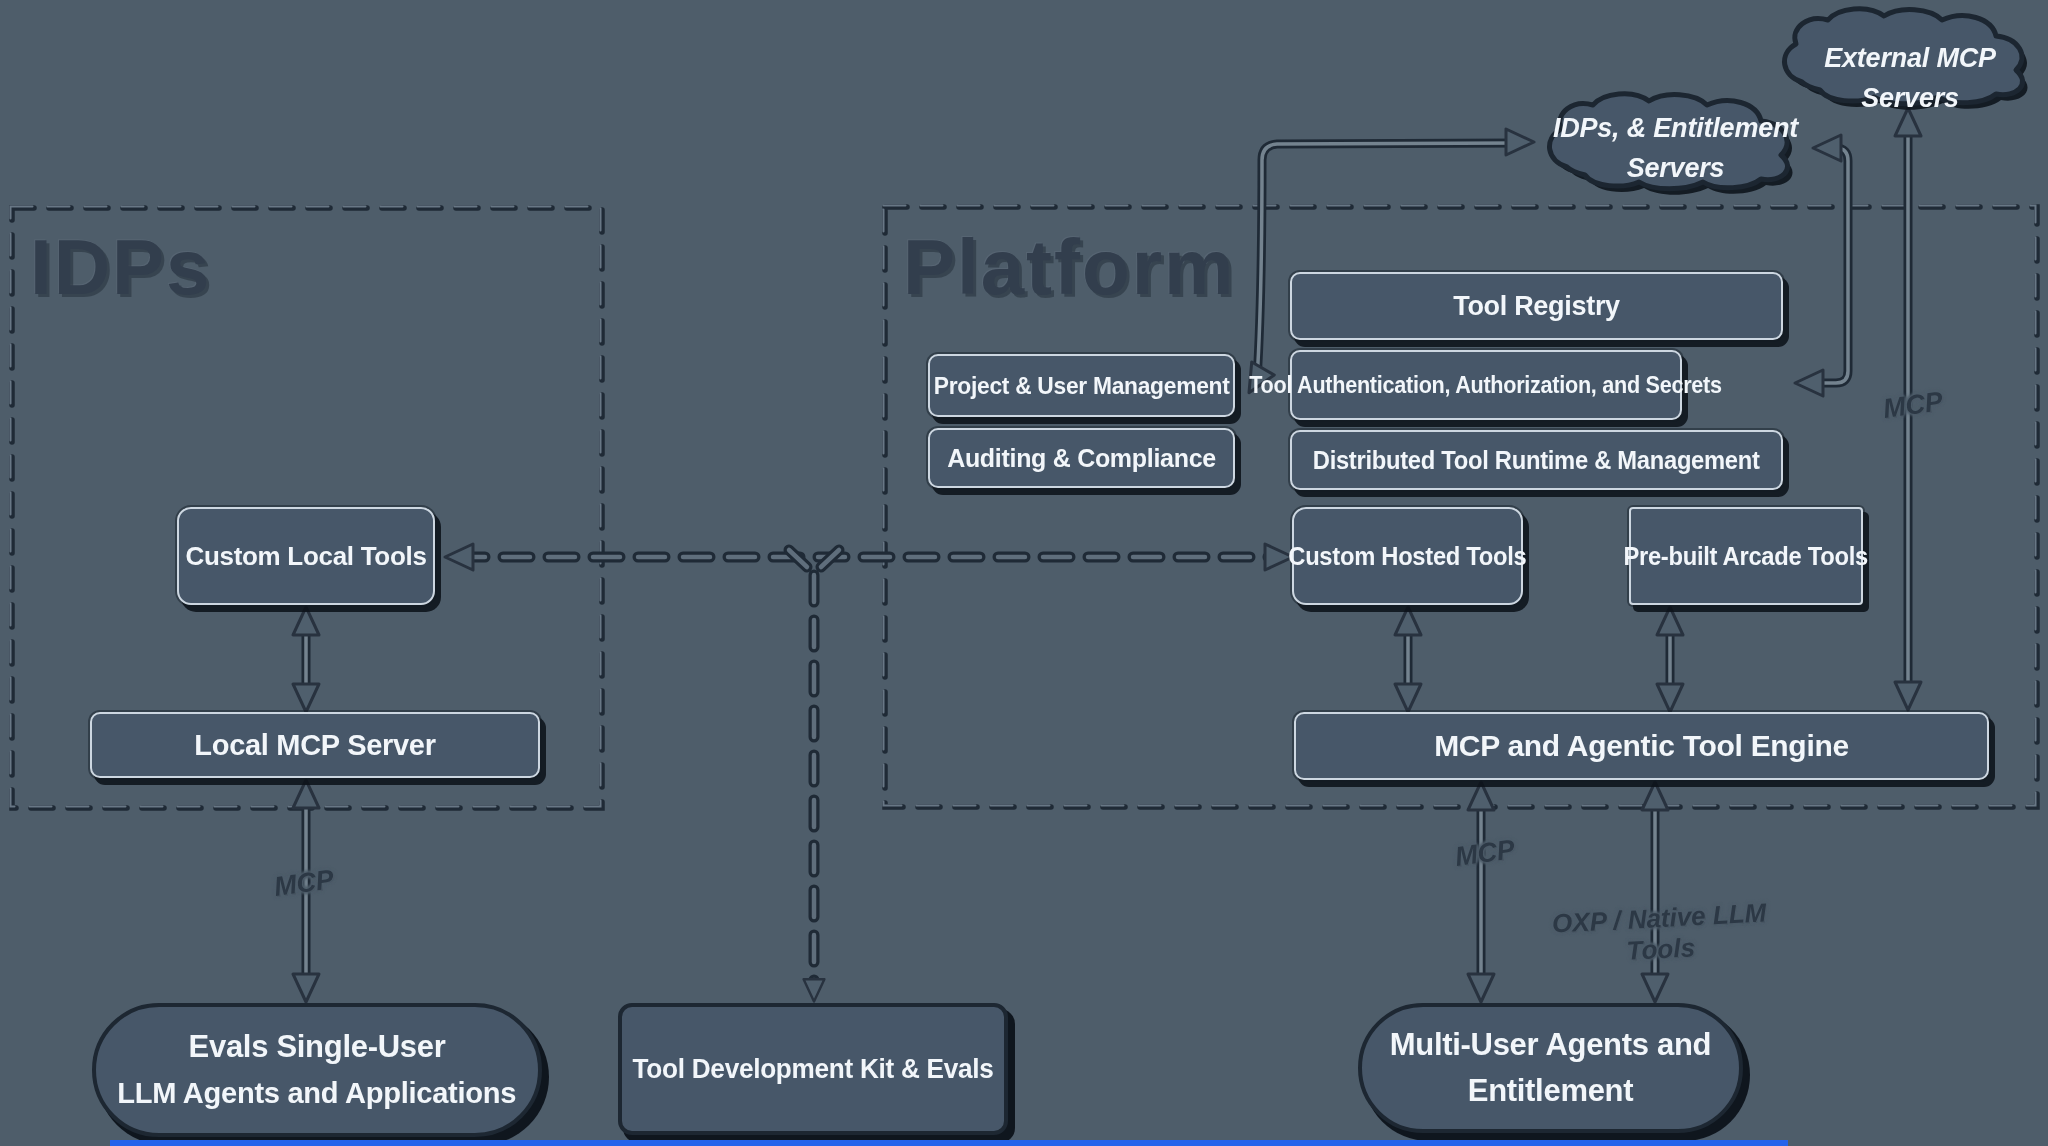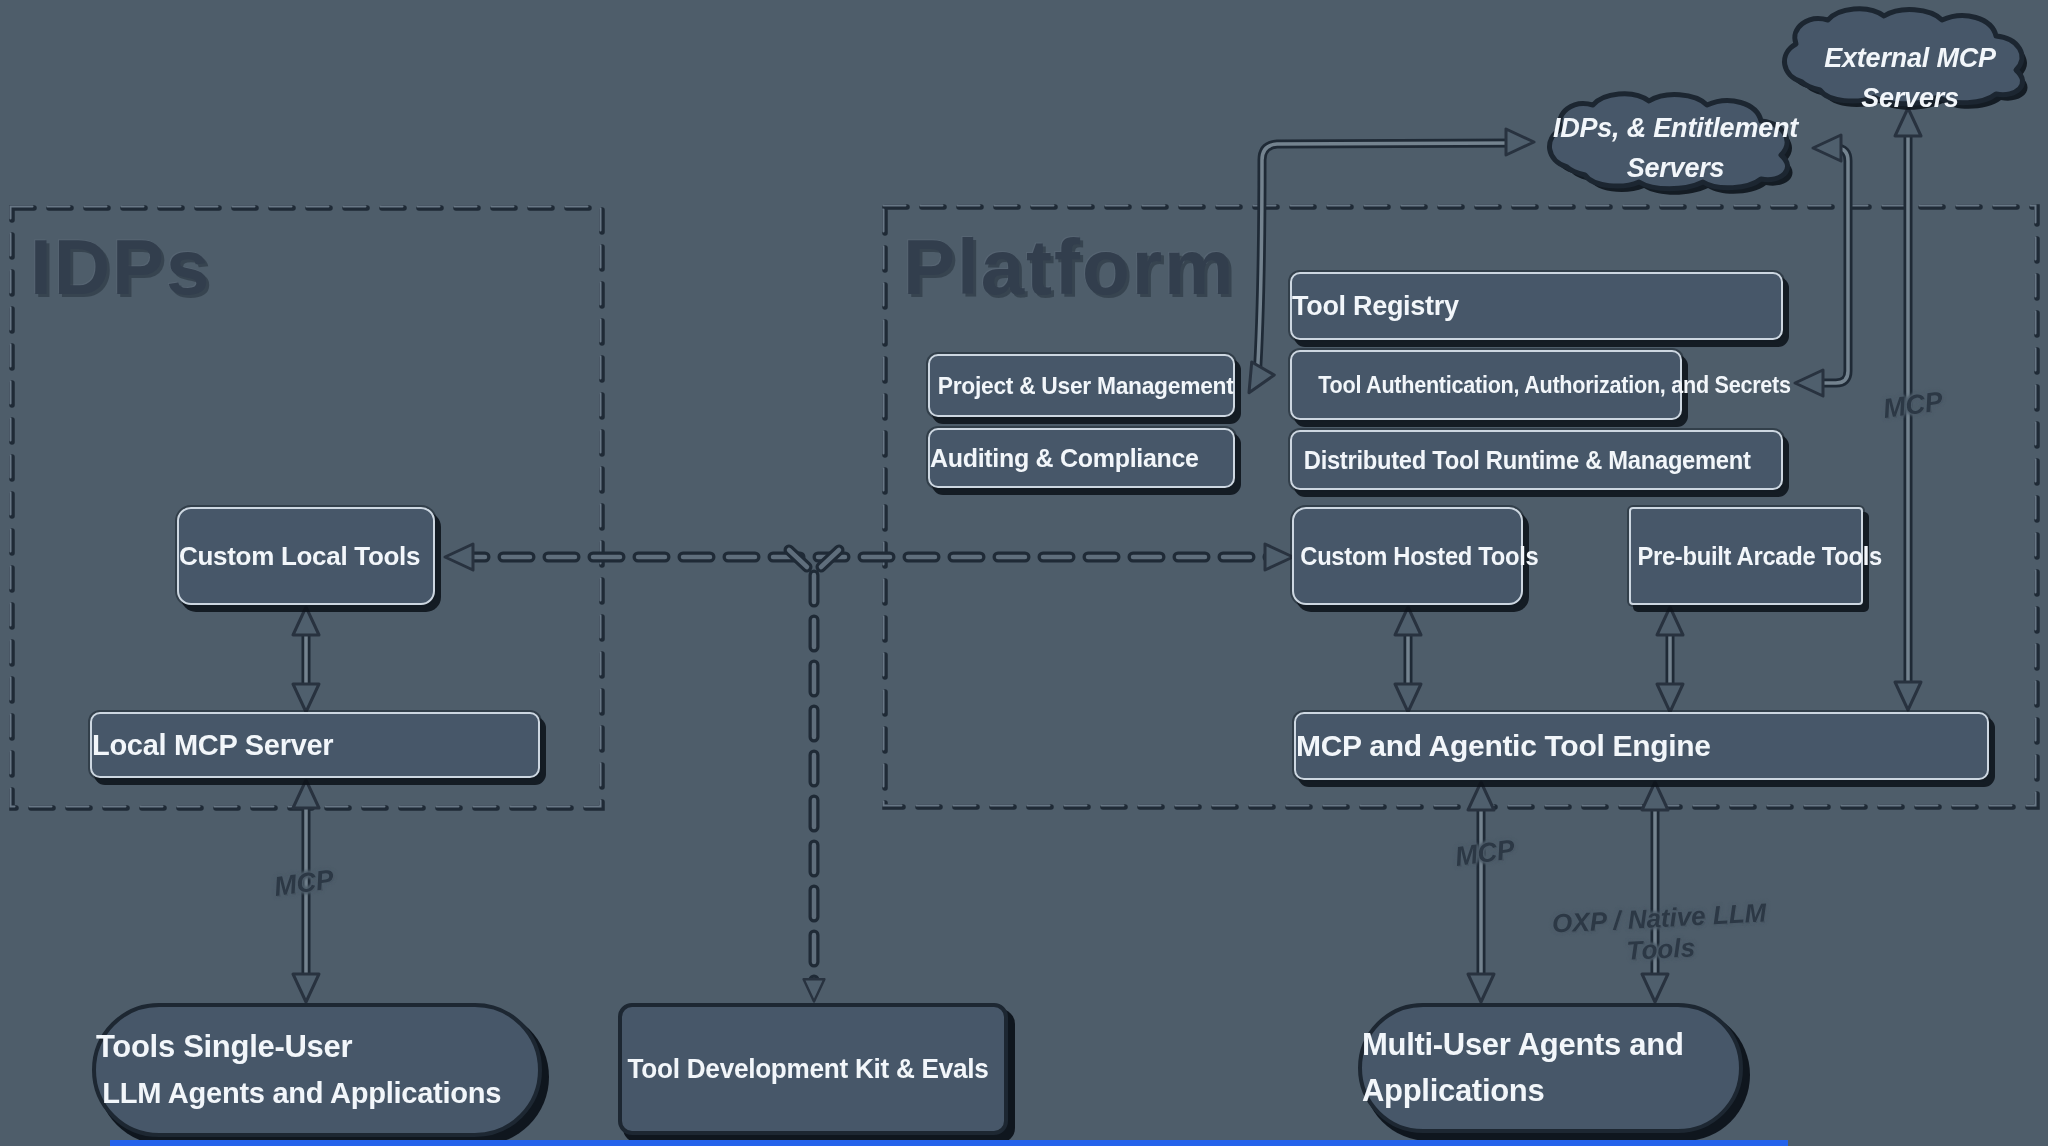--- a/index.html
+++ b/index.html
@@ -3,21 +3,21 @@
 <meta charset="utf-8">
 <style>
   html,body{margin:0;padding:0;background:#4e5d6a;}
   #stage{position:relative;width:2048px;height:1146px;background:#4e5d6a;overflow:hidden;
          font-family:"Liberation Sans",sans-serif;}
   #wires{position:absolute;left:0;top:0;width:2048px;height:1146px;}
 
   .region-title{position:absolute;font-weight:700;font-size:78px;color:#323e4d;letter-spacing:2px;
                 text-shadow:3px 3px 0 rgba(15,22,31,.35), -1px -1px 0 rgba(110,125,140,.25);}
 
-  .node{position:absolute;background:#475769;display:flex;flex-direction:column;align-items:flex-start;
+  .node{position:absolute;background:#475769;display:flex;flex-direction:column;align-items:center;
         justify-content:center;text-align:center;color:#f2f6fa;box-sizing:border-box;}
   .lightbox{border:2px solid #cdd7e1;border-radius:10px;
         box-shadow:0 0 0 2px rgba(18,26,36,.45), 5px 6px 0 1px rgba(10,16,24,.85);}
   .darkbox{border:4px solid #1d2732;border-radius:14px;
         box-shadow:6px 7px 0 1px rgba(9,14,22,.9);}
   .pill{border-radius:80px;}
   .node span{display:inline-block;font-weight:600;letter-spacing:-.3px;white-space:nowrap;}
   .node .bold{font-weight:700;}
   .twoline span{display:block;line-height:46px;}
 
@@ -151,29 +151,29 @@
   </div>
 
   <div class="node lightbox" style="left:1294px;top:712px;width:695px;height:68px;">
     <span style="font-size:30px;">MCP and Agentic Tool Engine</span>
   </div>
   <div class="node lightbox" style="left:90px;top:712px;width:450px;height:66px;">
     <span style="font-size:29px;">Local MCP Server</span>
   </div>
 
   <div class="node darkbox pill twoline" style="left:92px;top:1003px;width:450px;height:134px;">
-    <span class="bold" style="font-size:31px;">Tools Single-User</span>
+    <span class="bold" style="font-size:31px;">Evals Single-User</span>
     <span class="bold" style="font-size:30px;transform:scaleX(.97);">LLM Agents and Applications</span>
   </div>
   <div class="node darkbox" style="left:618px;top:1003px;width:390px;height:132px;">
     <span class="bold" style="font-size:27px;transform:scaleX(.97);">Tool Development Kit &amp; Evals</span>
   </div>
   <div class="node darkbox pill twoline" style="left:1358px;top:1003px;width:385px;height:130px;">
     <span class="bold" style="font-size:31px;">Multi-User Agents and</span>
-    <span class="bold" style="font-size:31px;">Applications</span>
+    <span class="bold" style="font-size:31px;">Entitlement</span>
   </div>
 
   <div class="cloud-label" style="left:1790px;top:38px;width:240px;">External MCP Servers</div>
   <div class="cloud-label" style="left:1548px;top:108px;width:255px;">
     <span>IDPs, &amp; Entitlement</span><br>
     <span>Servers</span>
   </div>
 
   <div class="edge-label" style="left:258px;top:868px;width:92px;transform:rotate(-8deg);">MCP</div>
   <div class="edge-label" style="left:1439px;top:838px;width:92px;transform:rotate(-8deg);">MCP</div>

